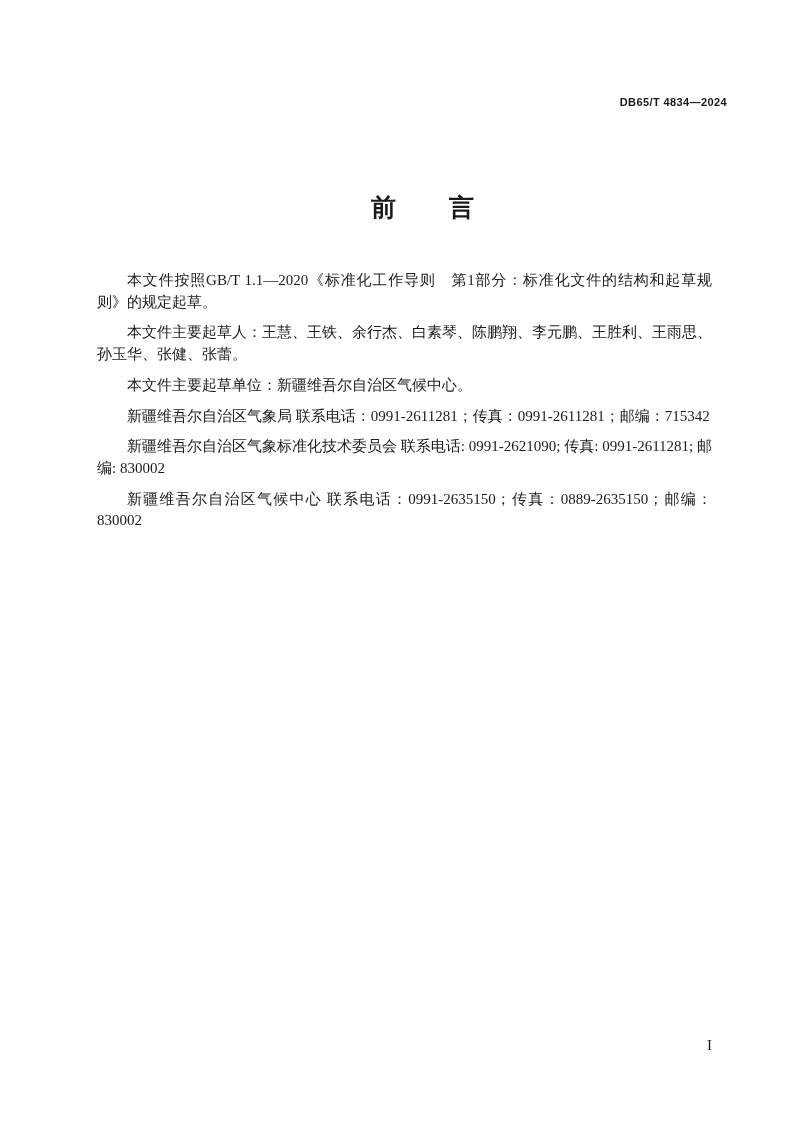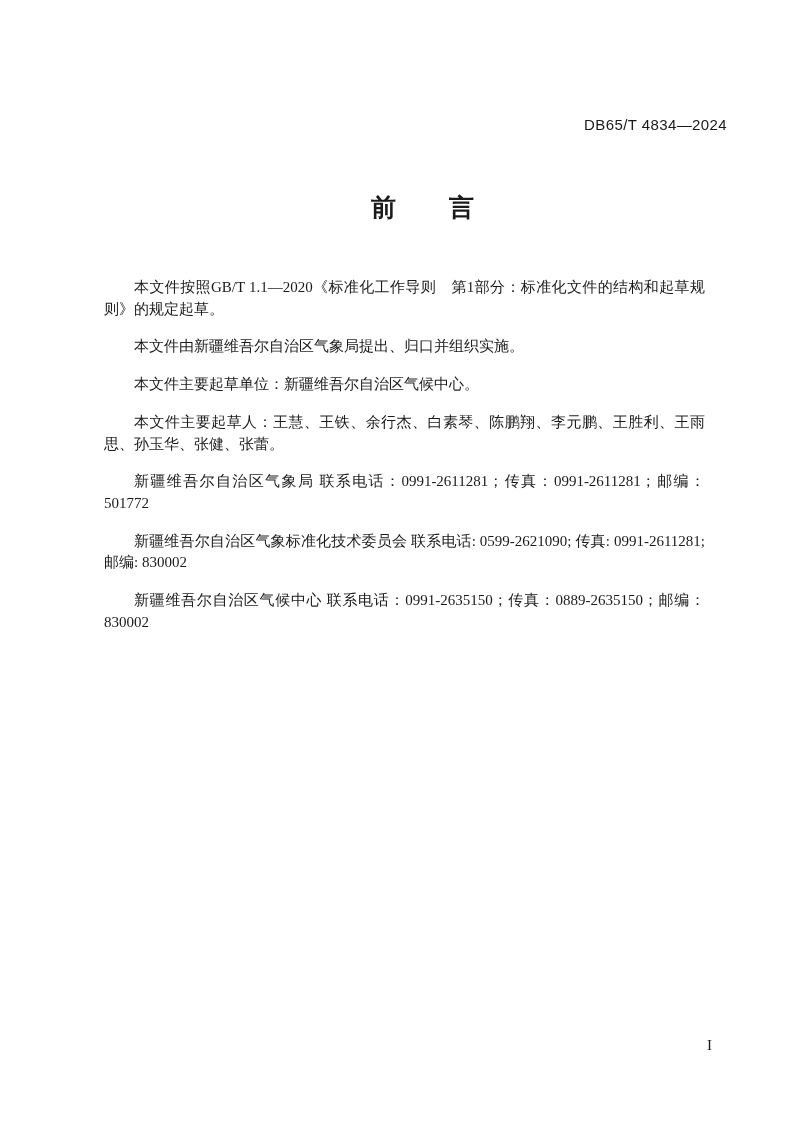--- a/index.html
+++ b/index.html
@@ -13,26 +13,25 @@
     height: 1132px;
     background: #ffffff;
     color: #1a1a1a;
     overflow: hidden;
   }
   .doc-header {
     position: absolute;
     top: 96px;
     right: 73px;
     font-family: "Liberation Sans", "DejaVu Sans", sans-serif;
-    font-size: 15px;
-    font-weight: 400;
+    font-size: 11px;
+    font-weight: 700;
     letter-spacing: 0.4px;
     color: #1a1a1a;
     white-space: nowrap;
-    margin-top: 20px;
   }
   .doc-title {
     position: absolute;
     top: 191px;
     left: 23px;
     width: 800px;
     margin: 0;
     text-align: center;
     font-family: "Liberation Sans", "DejaVu Sans", sans-serif;
     font-weight: 600;
@@ -46,21 +45,21 @@
     top: 261px;
     left: 88px;
     width: 633px;
     font-family: "Liberation Serif", "DejaVu Serif", serif;
     font-size: 15px;
     line-height: 21.7px;
     text-align: justify;
     color: #1a1a1a;
   }
   .doc-body p {
-    margin: 16px;
+    margin: 9px;
     padding: 0;
     text-indent: 2em;
   }
   .page-number {
     position: absolute;
     top: 1037px;
     right: 88px;
     font-family: "Liberation Serif", "DejaVu Serif", serif;
     font-size: 15px;
     color: #1a1a1a;
@@ -70,23 +69,22 @@
 <body>
 
 <div class="page">
 
   <div class="doc-header">DB65/T 4834—2024</div>
 
   <h1 class="doc-title">前　　言</h1>
 
   <div class="doc-body">
     <p>本文件按照GB/T 1.1—2020《标准化工作导则　第1部分：标准化文件的结构和起草规则》的规定起草。</p>
-    <p>本文件由新疆维吾尔自治区气象局提出、归口并组织实施。</p>
+    <p>本文件主要起草人：王慧、王铁、余行杰、白素琴、陈鹏翔、李元鹏、王胜利、王雨思、孙玉华、张健、张蕾。</p>
     <p>本文件主要起草单位：新疆维吾尔自治区气候中心。</p>
-    <p>本文件主要起草人：王慧、王铁、余行杰、白素琴、陈鹏翔、李元鹏、王胜利、王雨思、孙玉华、张健、张蕾。</p>
-    <p>新疆维吾尔自治区气象局 联系电话：0991-2611281；传真：0991-2611281；邮编：501772</p>
-    <p>新疆维吾尔自治区气象标准化技术委员会 联系电话: 0599-2621090; 传真: 0991-2611281; 邮编: 830002</p>
+    <p>新疆维吾尔自治区气象局 联系电话：0991-2611281；传真：0991-2611281；邮编：715342</p>
+    <p>新疆维吾尔自治区气象标准化技术委员会 联系电话: 0991-2621090; 传真: 0991-2611281; 邮编: 830002</p>
     <p>新疆维吾尔自治区气候中心 联系电话：0991-2635150；传真：0889-2635150；邮编：830002</p>
   </div>
 
   <div class="page-number">I</div>
 
 </div>
 
 </body></html>

